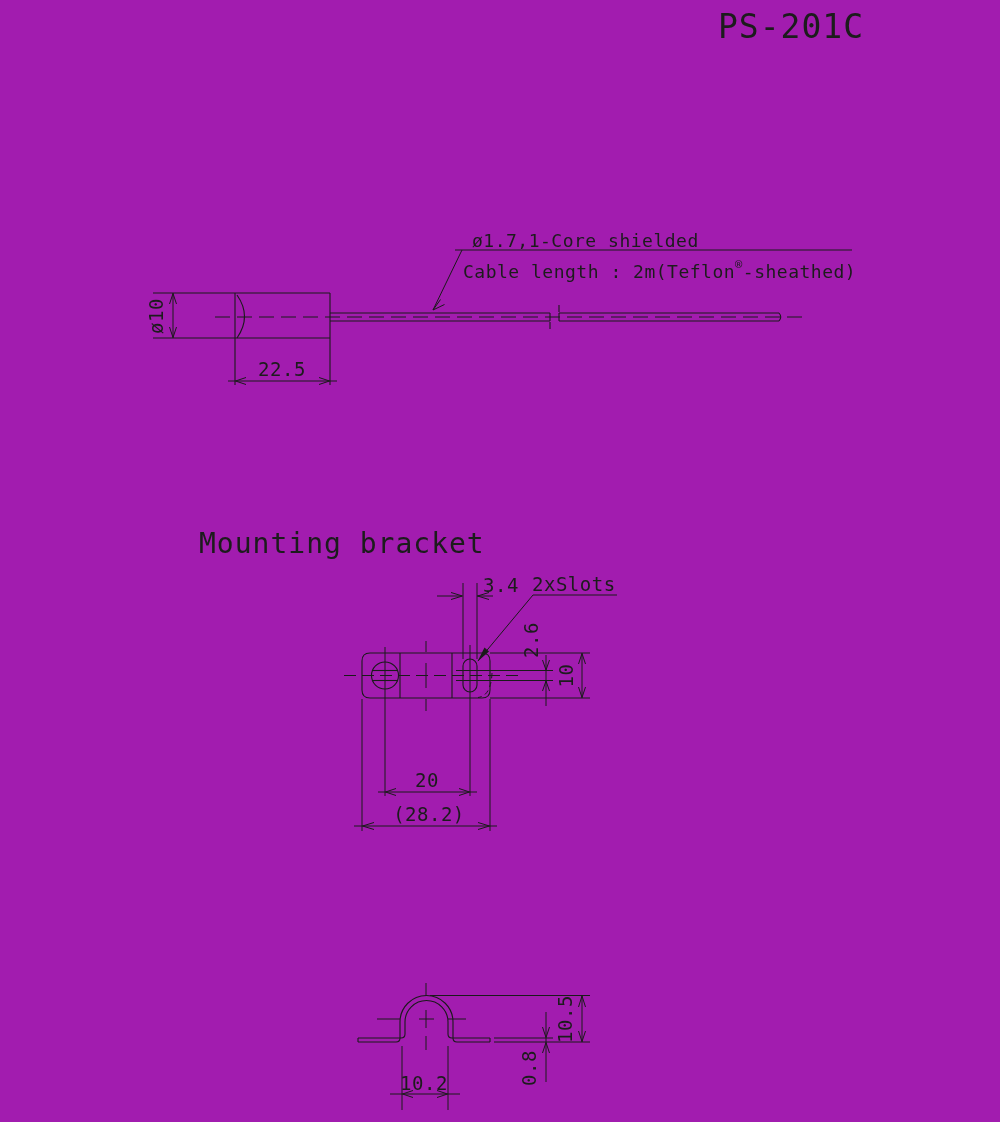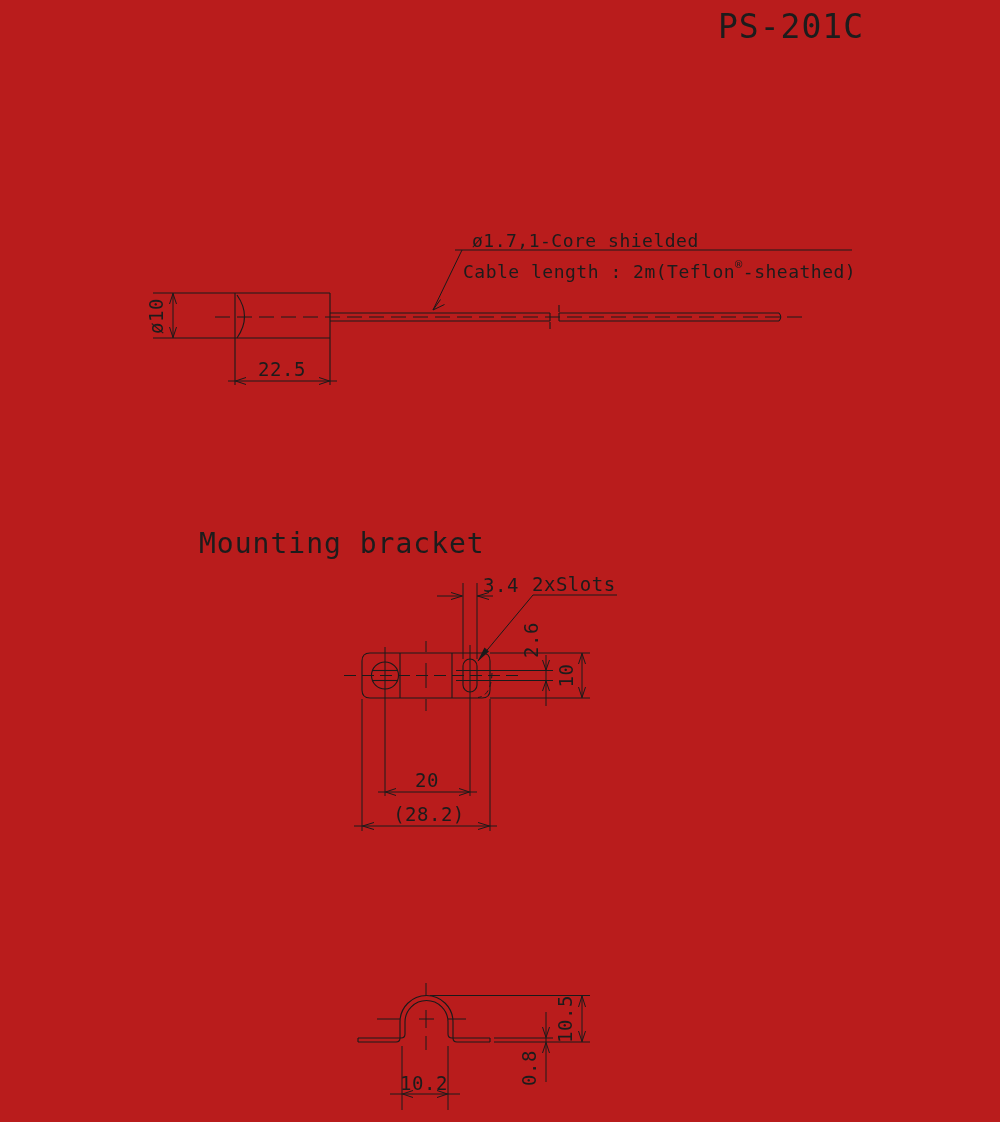--- a/index.html
+++ b/index.html
@@ -1,16 +1,16 @@
 <!DOCTYPE html>
 <html><head>
 <meta charset="utf-8">
 <style>
   html,body{margin:0;padding:0;background:#ffffff;}
-  .sheet{position:relative;width:1000px;height:1122px;background:#b91c1c;overflow:hidden;}
+  .sheet{position:relative;width:1000px;height:1122px;background:#a21caf;overflow:hidden;}
   svg{display:block;}
   .ln{stroke:#1a1a1a;stroke-width:1.1;fill:none;stroke-linecap:butt;}
   .thin{stroke:#1a1a1a;stroke-width:1;fill:none;}
   .arr{stroke:#1a1a1a;stroke-width:1;fill:none;}
   .fillarr{fill:#1a1a1a;stroke:none;}
   text{font-family:"DejaVu Sans Mono","Liberation Mono",monospace;fill:#1c1c1c;}
   .dimtxt{font-size:19px;letter-spacing:.5px;}
   .lbltxt{font-size:18px;letter-spacing:.5px;}
   .titletxt{font-size:33px;letter-spacing:1px;}
   .headtxt{font-size:28px;letter-spacing:1px;}

